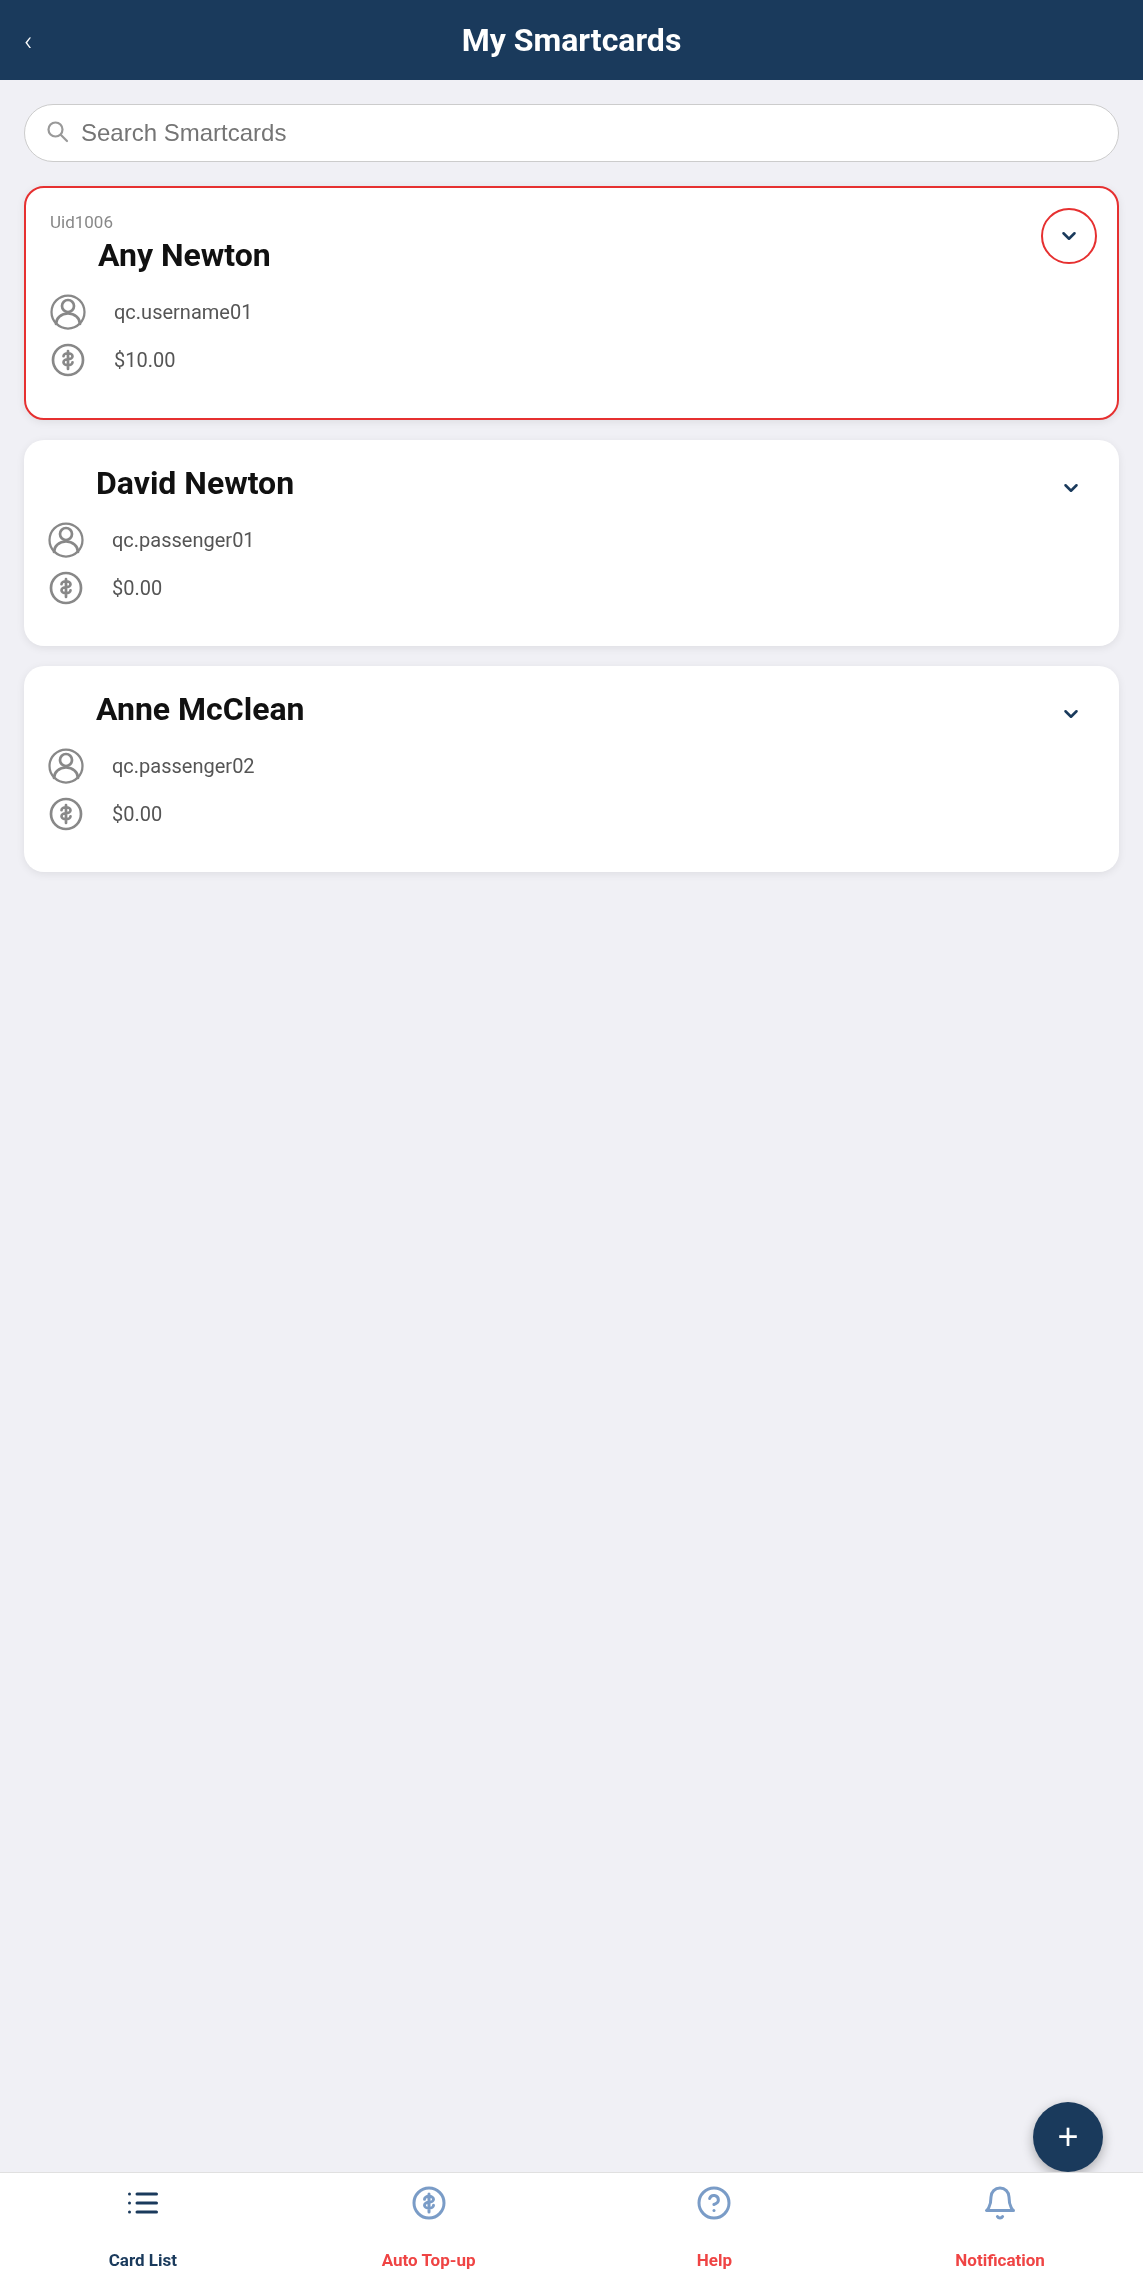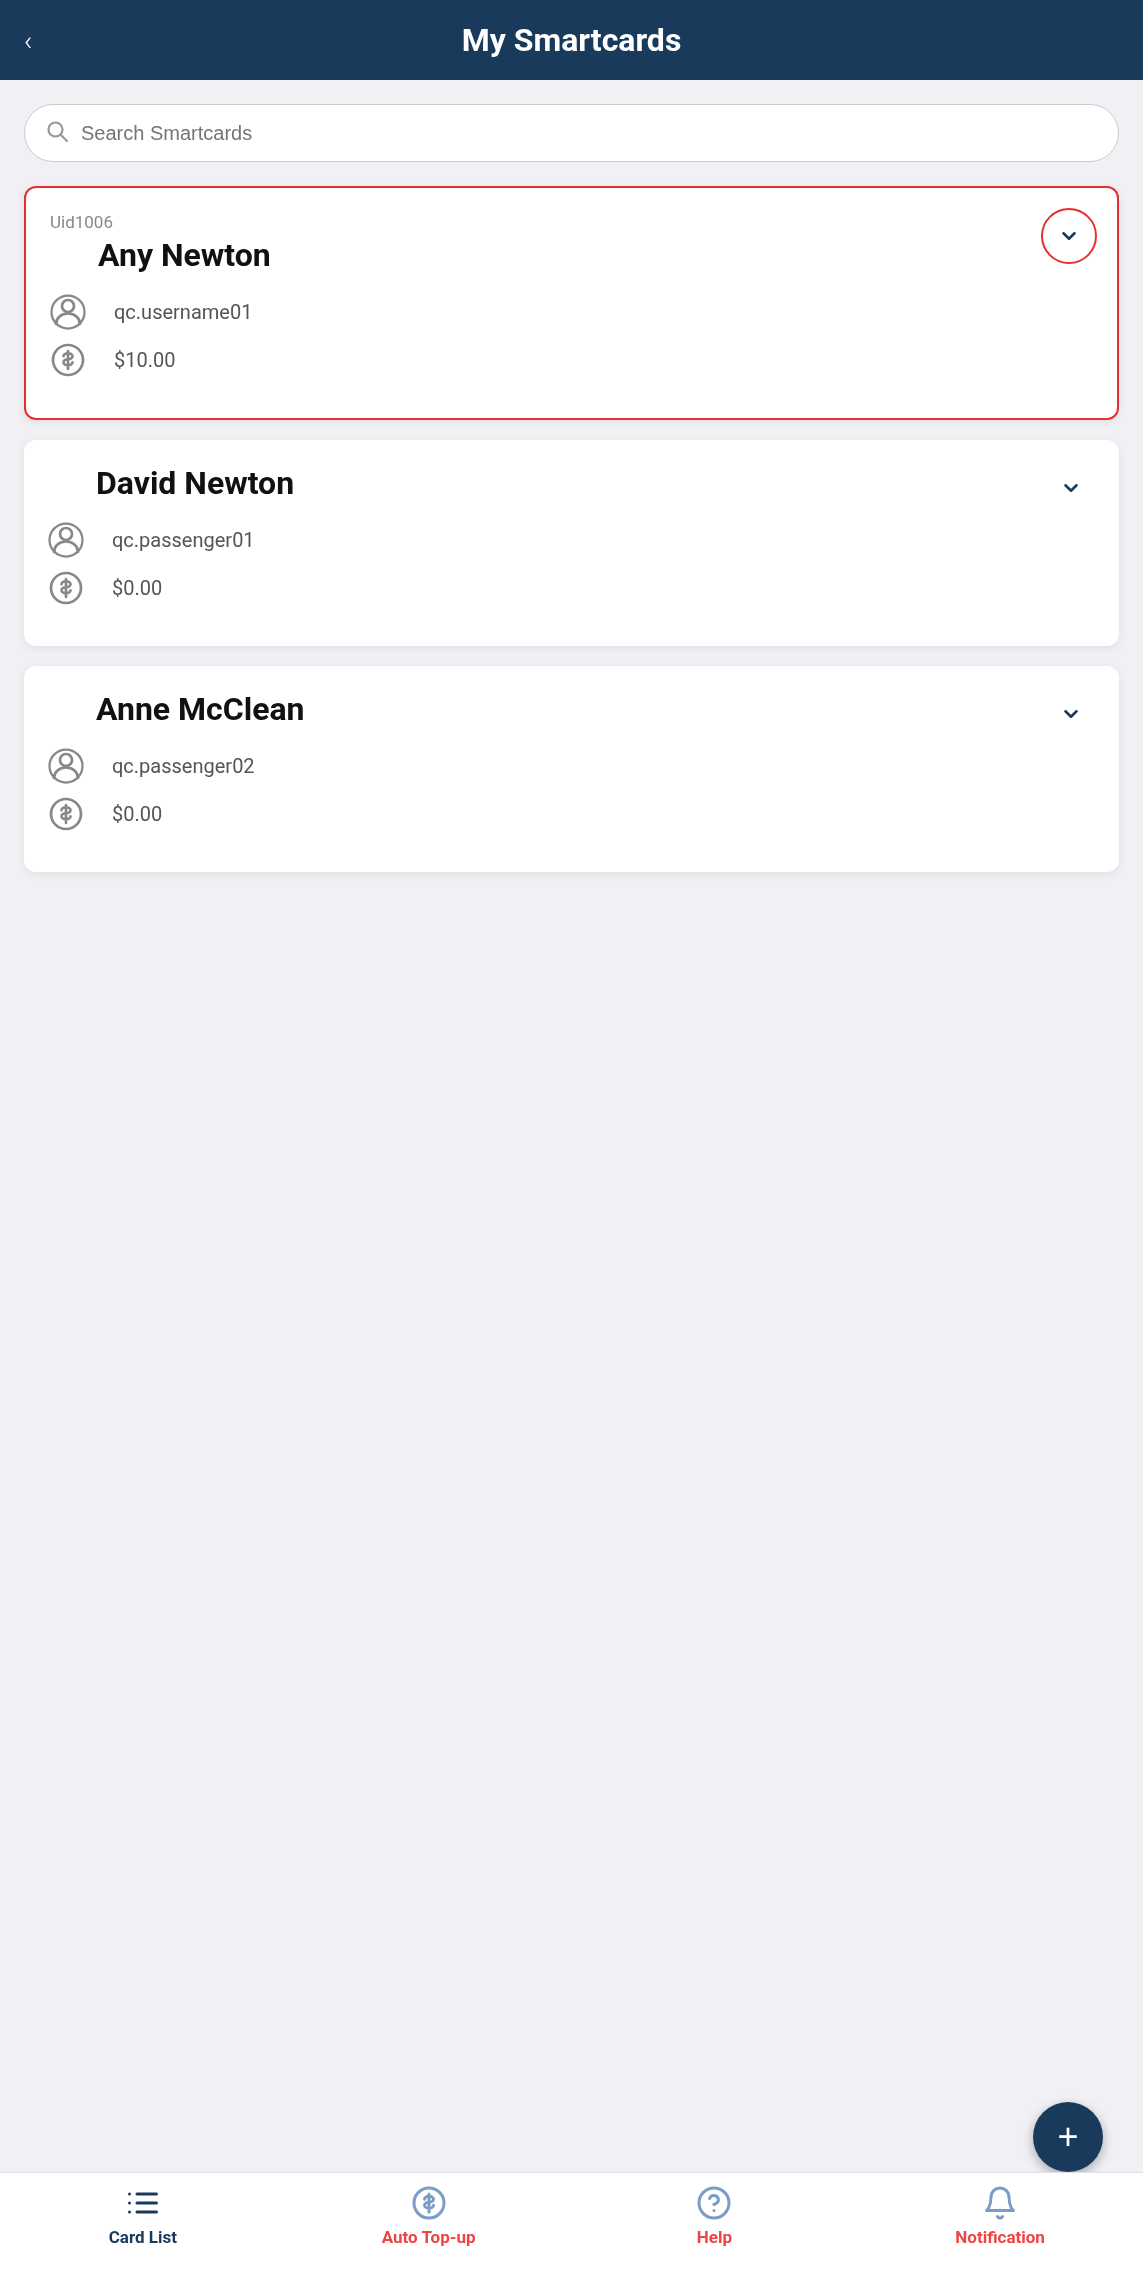--- a/index.html
+++ b/index.html
@@ -53,39 +53,39 @@
       padding: 14px 20px;
       gap: 12px;
     }
     .search-icon-svg {
       color: #999;
       flex-shrink: 0;
     }
     .search-input {
       border: none;
       outline: none;
-      font-size: 20px;
+      font-size: 24px;
       color: #999;
       width: 100%;
       background: transparent;
     }
 
     
     .cards-area {
       padding: 8px 24px;
       display: flex;
       flex-direction: column;
       gap: 20px;
       flex: 1;
     }
 
     
     .card {
       background: white;
-      border-radius: 12px;
+      border-radius: 20px;
       padding: 24px 24px 28px;
       position: relative;
       box-shadow: 0 2px 8px rgba(0,0,0,0.08);
     }
     .card-highlighted {
       border: 2.5px solid #e63030;
     }
 
     .card-id {
       font-size: 17px;
@@ -168,21 +168,21 @@
       align-items: stretch;
       min-height: 110px;
       position: sticky;
       bottom: 0;
     }
     .nav-item {
       flex: 1;
       display: flex;
       flex-direction: column;
       align-items: center;
-      justify-content: flex-start;
+      justify-content: space-between;
       gap: 6px;
       cursor: pointer;
       padding: 12px 0;
     }
     .nav-item.active .nav-icon { color: #1a3a5c; }
     .nav-item.active .nav-label { color: #1a3a5c; font-weight: 700; }
     .nav-item.inactive .nav-icon { color: #7a9cc7; }
     .nav-item.inactive .nav-label { color: #ef4444; font-weight: bold; }
     .nav-icon {
       width: 36px;

